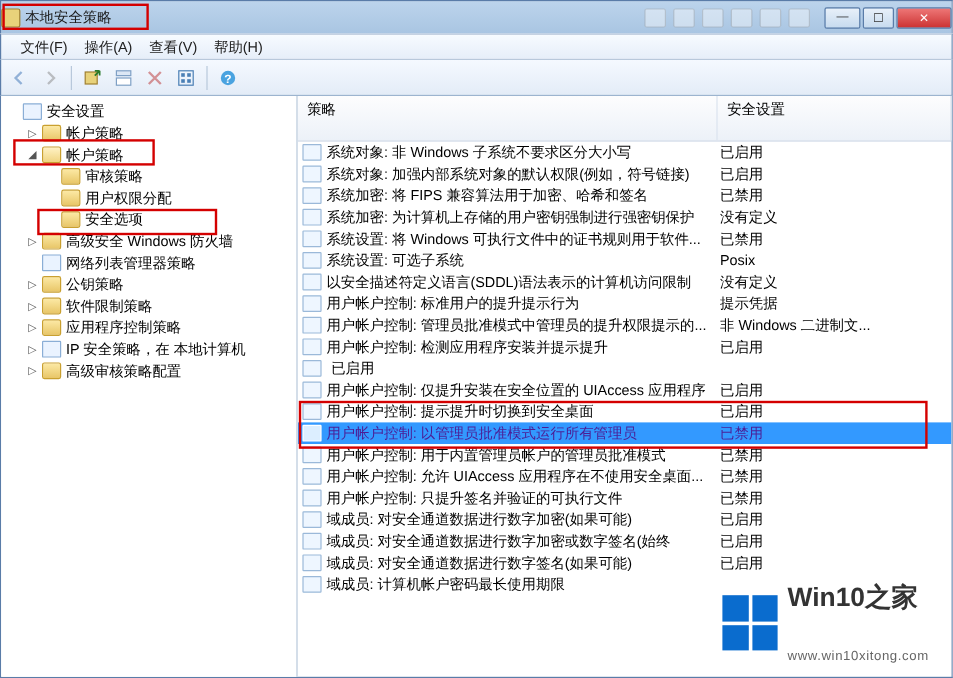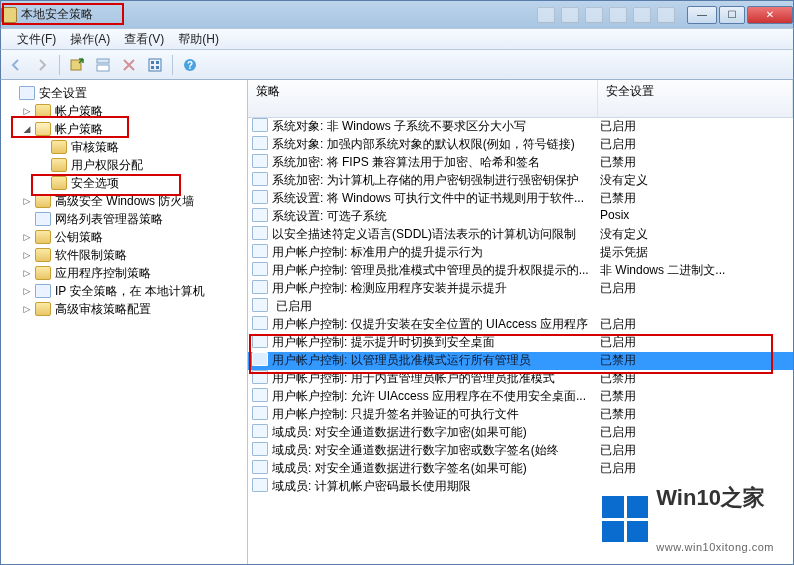--- a/index.html
+++ b/index.html
@@ -50,25 +50,25 @@
 .tlabel { padding: 0 2px; }
 
 
 .lh { height: 38px; background: linear-gradient(#fdfdfe,#ecf1f8); border-bottom: 1px solid #cdd8e6; display: flex; font-size: 12px; }
 .lh .col { padding: 3px 8px; border-right: 1px solid #dbe3ee; }
 .col1 { width: 350px; }
 .col2 { flex: 1; }
 
 
 .lb { flex: 1; overflow-y: scroll; overflow-x: hidden; }
-.row { display: flex; align-items: flex-start; height: 18px; font-size: 12px; }
+.row { display: flex; align-items: center; height: 18px; font-size: 12px; }
 .row .ricon { width: 16px; height: 14px; margin: 0 4px 0 4px; background: #eef6ff; border: 1px solid #9bb9d9; border-radius: 1px; flex-shrink: 0; }
 .row .c1 { width: 324px; padding-right: 4px; overflow: hidden; text-overflow: ellipsis; white-space: nowrap; }
 .row .c2 { flex: 1; padding-left: 4px; overflow: hidden; text-overflow: ellipsis; white-space: nowrap; }
-.row.sel { background: #3399ff; color: #0f172a; }
+.row.sel { background: #3399ff; color: #4c1d95; }
 .row.sel .ricon { background: #dceeff; border-color: #fff; }
 
 
 .hl-a { position: absolute; left: 10px; top: 36px; width: 118px; height: 22px; border: 2px solid #d40000; pointer-events: none; }
 .hl-b { position: absolute; left: 30px; top: 94px; width: 150px; height: 22px; border: 2px solid #d40000; pointer-events: none; }
 
 
 .hl-rows { position: absolute; border: 2px solid #d40000; pointer-events: none; left: 249px; width: 524px; }
 
 

